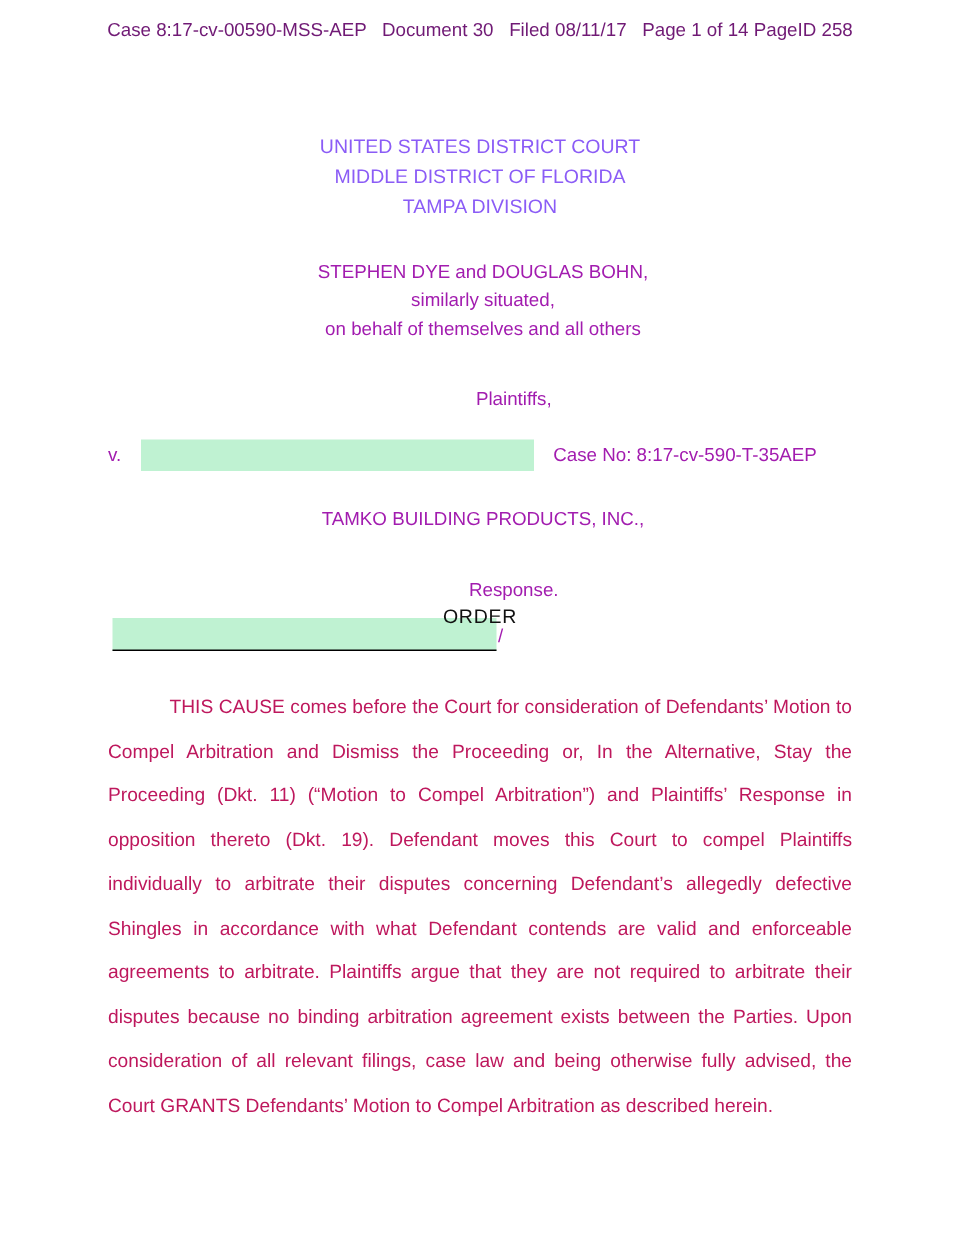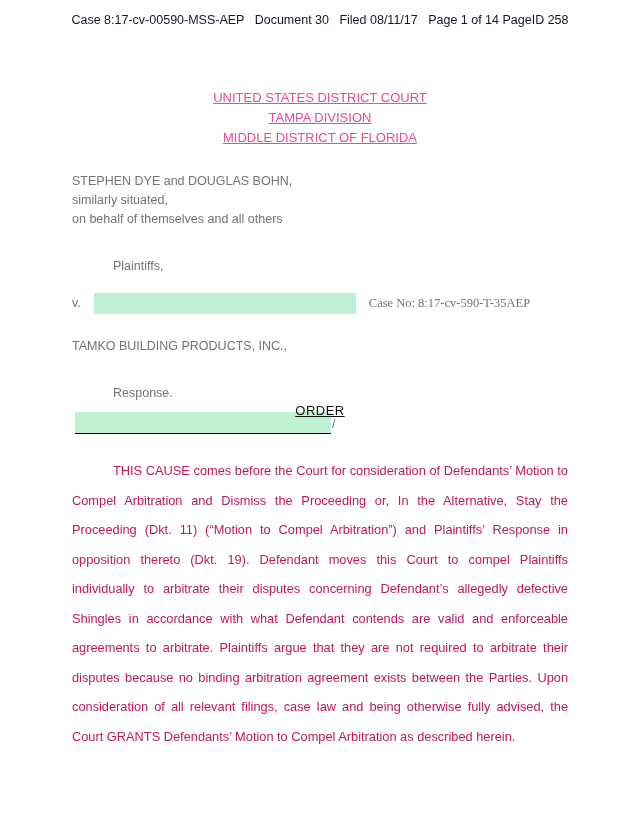--- a/index.html
+++ b/index.html
@@ -17,41 +17,41 @@
     overflow: hidden;
   }
   .case-header {
     position: absolute;
     top: 13px;
     left: 0;
     width: 100%;
     text-align: center;
     font-size: 12.5px;
     white-space: pre;
-    color: #0f172a;
+    color: #701a75;
   }
   .court-title {
     position: absolute;
     top: 88px;
     left: 0;
     width: 100%;
     text-align: center;
     font-size: 13px;
     line-height: 20px;
-    color: #ec4899;
-    text-decoration: underline;
+    color: #8b5cf6;
   }
   .caption {
     position: absolute;
     top: 172px;
     left: 72px;
     width: 500px;
     font-size: 12.5px;
     line-height: 19px;
-    color: #737373;
+    color: #a21caf;
+    text-align: center;
   }
   .party-label {
     padding-left: 41px;
     margin-top: 28px;
   }
   .v-row {
     display: flex;
     align-items: center;
     margin-top: 17px;
   }
@@ -60,21 +60,20 @@
     width: 262px;
     height: 21px;
     background: #bff2d2;
     margin-left: 13px;
     flex: 0 0 auto;
   }
   .case-no {
     margin-left: 13px;
     flex: 0 0 auto;
     white-space: nowrap;
-    font-family: Liberation Serif, serif;
   }
   .defendant-name { margin-top: 23px; }
   .sig-row {
     display: flex;
     align-items: flex-end;
     margin-top: 9px;
   }
   .highlight-redaction-2 {
     width: 256px;
     height: 21px;
@@ -86,21 +85,21 @@
   .sig-slash { margin-left: 1px; }
   .order-title {
     position: absolute;
     top: 403px;
     left: 0;
     width: 100%;
     text-align: center;
     font-size: 13px;
     color: #111;
   }
-  .order-title span { text-decoration: underline; letter-spacing: 0.5px; }
+  .order-title span { letter-spacing: 0.5px; }
   .order-body {
     position: absolute;
     top: 456px;
     left: 72px;
     width: 496px;
     font-size: 12.8px;
     line-height: 29.5px;
     text-align: justify;
     text-indent: 41px;
     color: #be185d;
@@ -108,22 +107,22 @@
 </style>
 </head>
 <body>
 
 <div class="page">
 
   <div class="case-header">Case 8:17-cv-00590-MSS-AEP   Document 30   Filed 08/11/17   Page 1 of 14 PageID 258</div>
 
   <div class="court-title">
     <div>UNITED STATES DISTRICT COURT</div>
+    <div>MIDDLE DISTRICT OF FLORIDA</div>
     <div>TAMPA DIVISION</div>
-    <div>MIDDLE DISTRICT OF FLORIDA</div>
   </div>
 
   <div class="caption">
     <div>STEPHEN DYE and DOUGLAS BOHN,</div>
     <div>similarly situated,</div>
     <div>on behalf of themselves and all others</div>
 
     <div class="party-label">Plaintiffs,</div>
 
     <div class="v-row">

